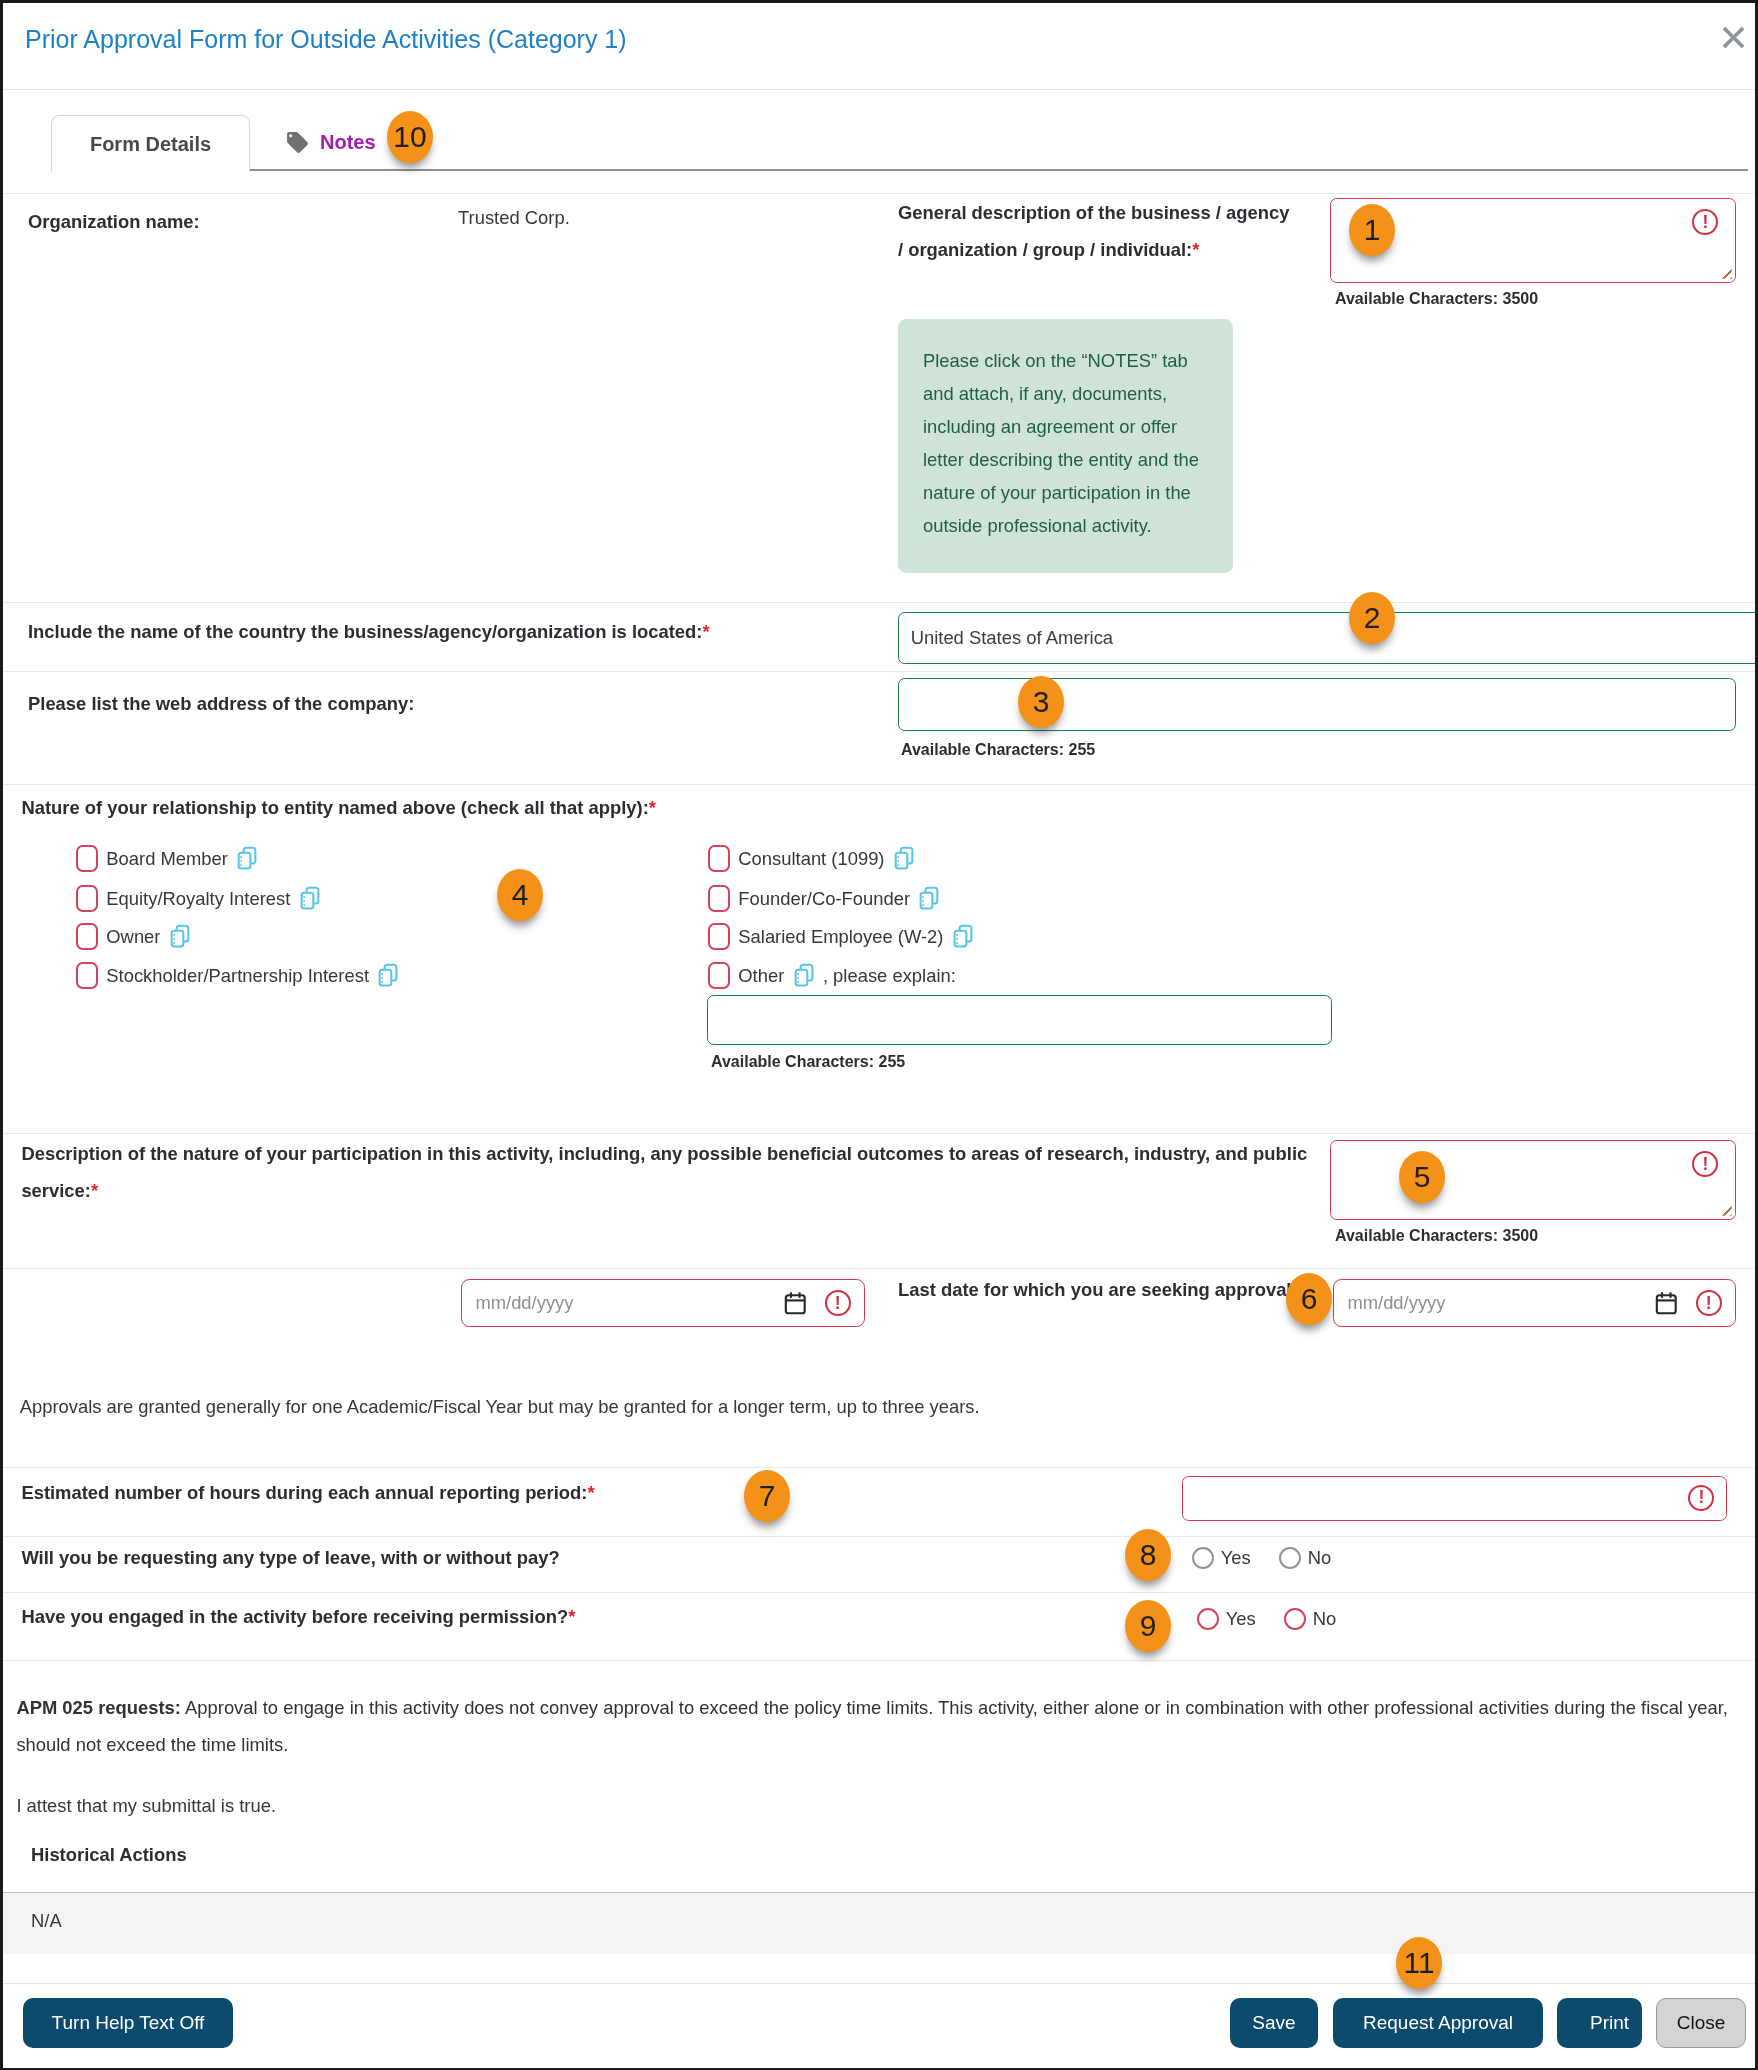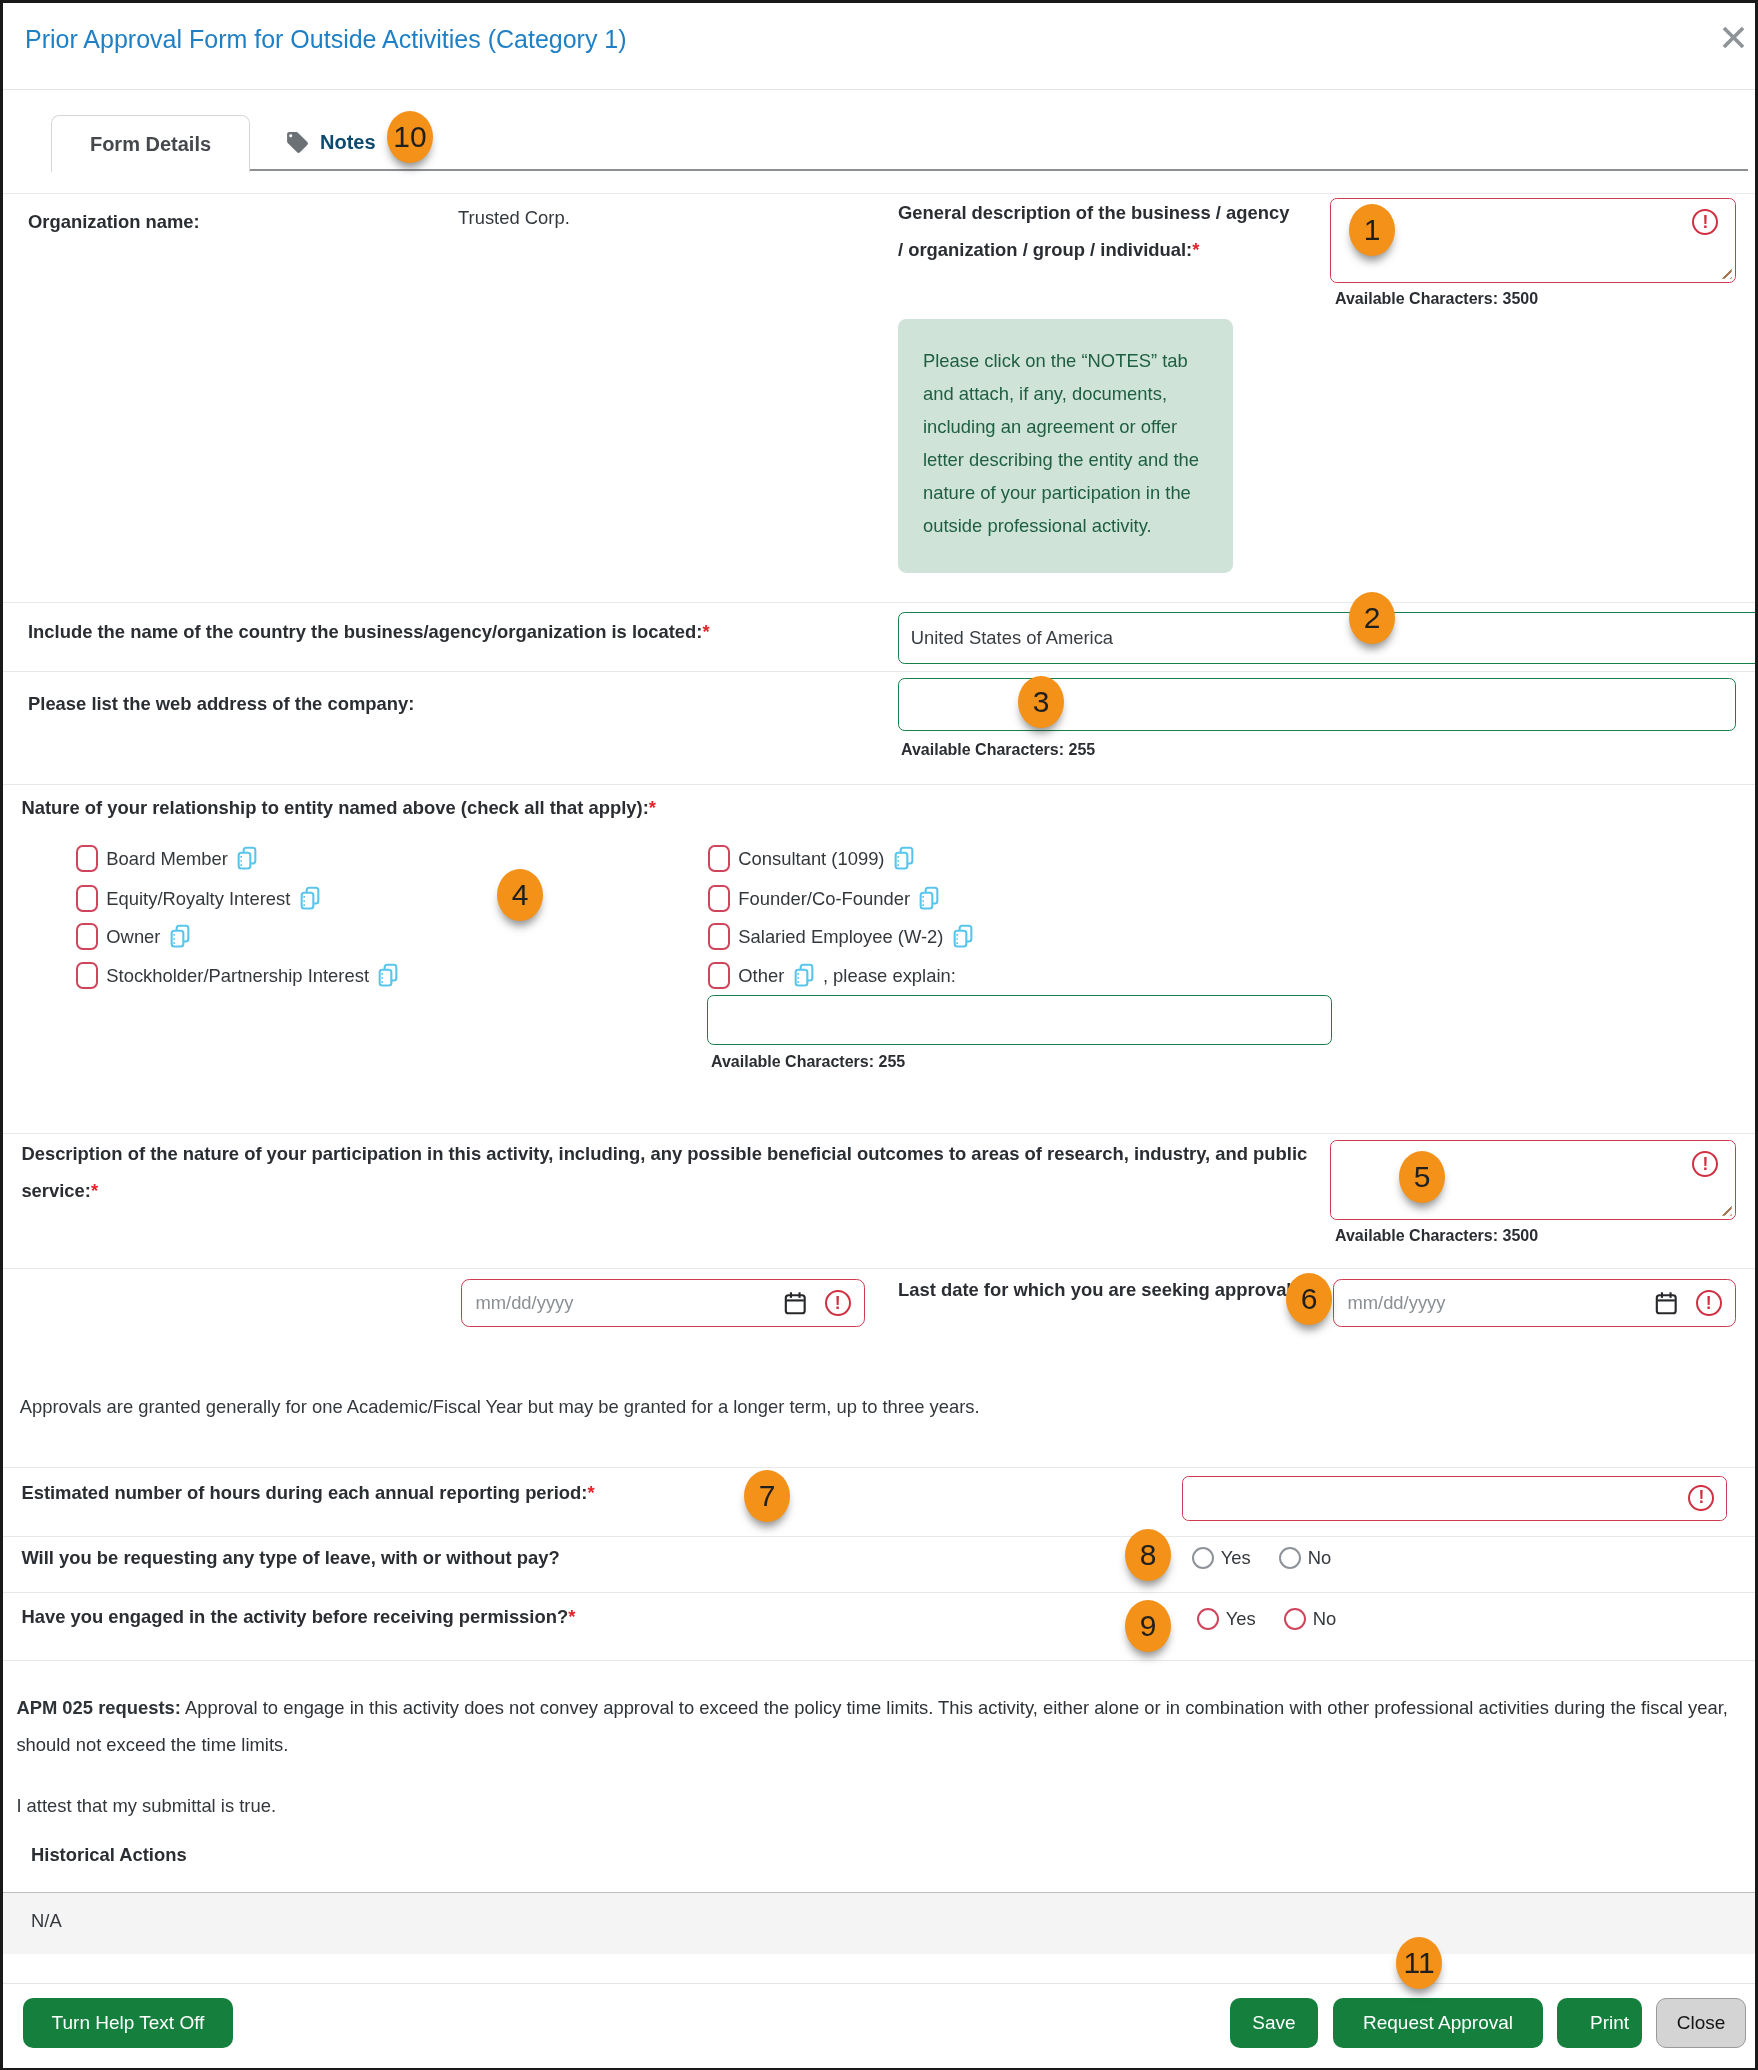--- a/index.html
+++ b/index.html
@@ -14,21 +14,21 @@
   .close-x { left:1715px; top:16.7px; font-size:37px; color:#8f9499; line-height:1; cursor:pointer; }
   .hdr-line { left:0; top:86px; width:100%; height:0.8px; background:#e2e4e6; }
 
   
   .tabline { left:48px; top:166px; width:1697px; height:1.7px; background:#8d9093; }
   .tab-active { left:48px; top:112px; width:199px; height:57px; background:#fff; z-index:2;
                 border:0.8px solid #d6d6d6; border-bottom:none; border-radius:8.3px 8.3px 0 0;
                 display:flex; align-items:center; justify-content:center;
                 font-size:20px; font-weight:bold; color:#45494e; cursor:pointer; }
   .tab-notes { left:282px; top:112px; height:55px; display:flex; align-items:center; gap:10px;
-               font-size:20px; font-weight:bold; color:#0c4a6e; cursor:pointer; }
+               font-size:20px; font-weight:bold; color:#a21caf; cursor:pointer; }
   .form-top-line { left:0; top:190px; width:100%; height:0.8px; background:#e9ebee; }
 
   .lbl { font-size:18.4px; font-weight:bold; color:#2a2e33; line-height:37px; }
   .val { font-size:18.4px; color:#33383d; }
   .req { color:#e3242b; font-weight:bold; }
   .avail { font-size:16px; font-weight:bold; color:#2a2e33; }
   .divider { left:0; width:100%; height:0.8px; background:#e6e8ea; }
 
   
   .ta-wrap { border:1.7px solid #d03a50; border-radius:6.7px; background:#fff; }
@@ -56,21 +56,21 @@
   .radio.gray { border:2.1px solid #8e9399; }
   .radio.red  { border:2.1px solid #d0455c; }
   .radios { display:flex; align-items:center; gap:6.7px; font-size:18.4px; color:#33383d; }
   .radios .gap { width:15px; }
 
   .datebox { border:1.7px solid #d03a50; border-radius:8.3px; background:#fff; display:flex; align-items:center; padding:0 13.4px; }
   .ph { font-size:18.4px; color:#8b9095; flex:1; }
 
   .band { left:0; top:1889px; width:100%; height:62px; background:#f4f4f4; border-top:0.8px solid #bdbdbd; }
   .foot-line { left:0; top:1980px; width:100%; height:0.8px; background:#e2e4e6; }
-  .btn { position:absolute; top:1995px; height:50px; border:none; border-radius:10px; background:#15803d;
+  .btn { position:absolute; top:1995px; height:50px; border:none; border-radius:10px; background:#0c4a6e;
          color:#fff; font-size:19px; font-family:"Liberation Sans",sans-serif; cursor:pointer; }
   .btn.gray { background:#d4d4d4; color:#141414; border:1.7px solid #9a9a9a; }
 
   .badge { position:absolute; width:46px; height:52px; border-radius:50%; background:#f39118;
            display:flex; align-items:center; justify-content:center; font-size:30px; color:#1f1f1f;
            box-shadow:0 7.5px 8.3px -2.5px rgba(40,40,40,.5); z-index:5; }
   .b1{left:1346px;top:201px} .b2{left:1346px;top:589px} .b3{left:1015px;top:673px}
   .b4{left:494px;top:866px} .b5{left:1396px;top:1148px} .b6{left:1283px;top:1270px}
   .b7{left:741px;top:1467px} .b8{left:1122px;top:1526px} .b9{left:1122px;top:1597px}
   .b10{left:384px;top:108px} .b11{left:1393px;top:1934px}

